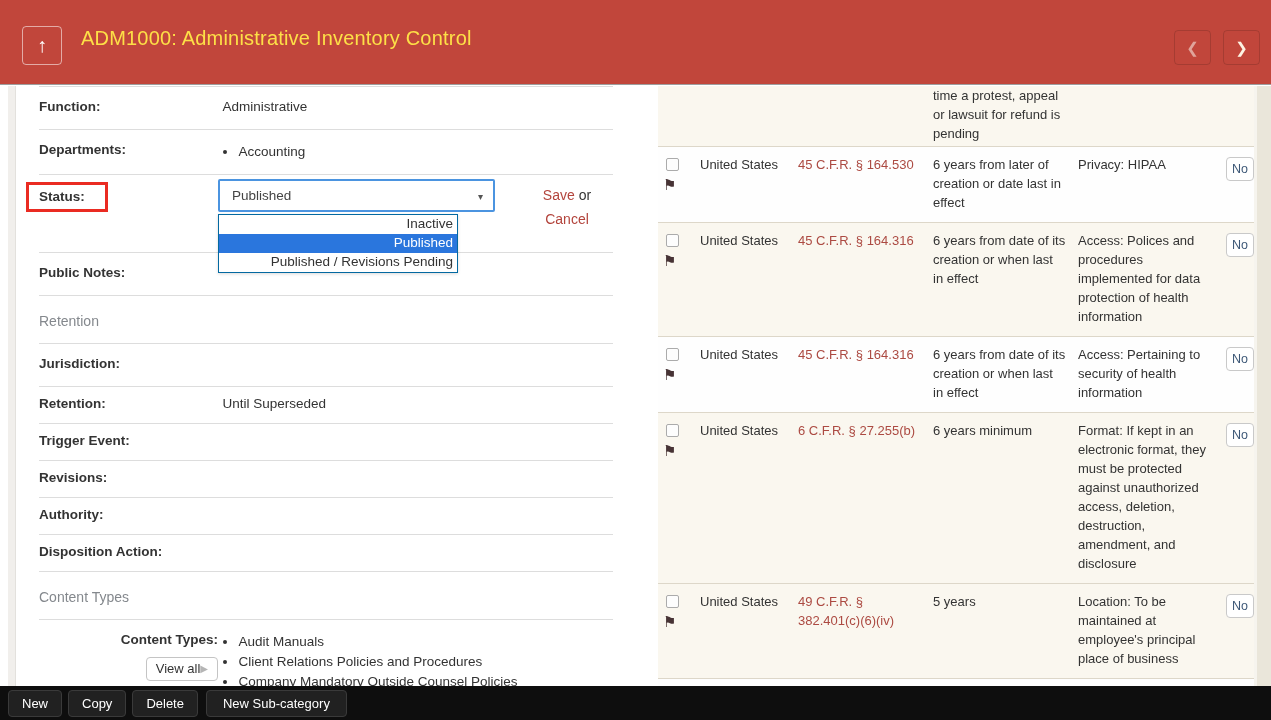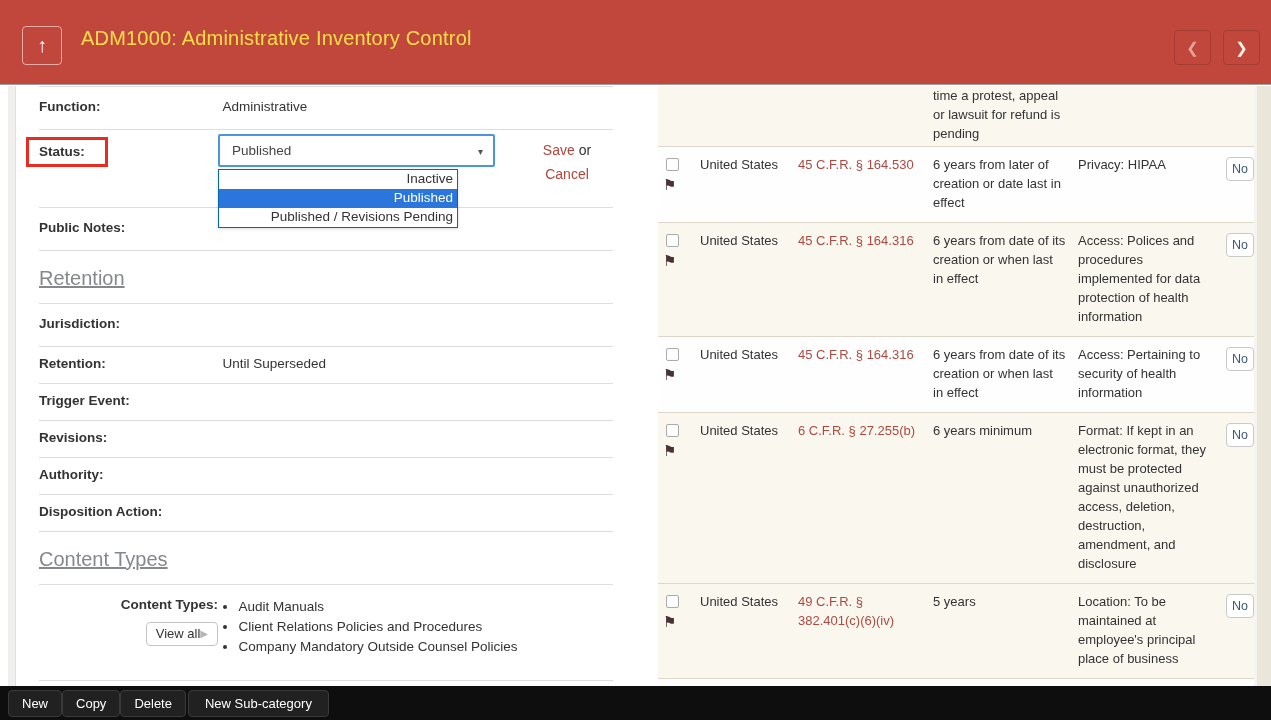--- a/index.html
+++ b/index.html
@@ -46,21 +46,21 @@
     position:relative; margin:0 0 0 22px; padding:12px 0 12px 0;
     border-bottom:1px solid #ddd; width:574px; min-height:40px;
   }
   .field-row.first { border-top:1px solid #ddd; }
   .f-label { display:inline-block; width:179px; vertical-align:top; font-weight:bold; font-size:13.5px; color:#333; }
   .f-value { display:inline-block; vertical-align:top; font-size:13.5px; color:#333; max-width:380px; }
   ul.dotlist { list-style:disc; margin-left:16px; }
   ul.dotlist li { font-size:13.5px; color:#333; line-height:20px; }
 
   .section-row { margin-left:22px; width:574px; padding:16px 0 13px 0; border-bottom:1px solid #ddd; }
-  .section-title { font-size:20px; color:#84888d;text-decoration:underline; }
+  .section-title { font-size:14px; color:#84888d; }
 
   
   .status-row { min-height:78px; border-bottom:1px solid #ddd; }
   .red-box {
     display:inline-block; border:3px solid #ea2b22; padding:4px 20px 5px 10px;
     margin:-7px 0 0 -13px; font-weight:bold; font-size:13.5px;
   }
   .status-select {
     position:absolute; left:179px; top:4px; width:277px; height:33px;
     background:#fff; border:2px solid #4b94e0; border-radius:2px;
@@ -107,21 +107,21 @@
     width:28px; height:24px; background:#fff; border:1px solid #c9c9c9; border-radius:4px;
     font-size:12.5px; color:#3d5877; display:flex; align-items:center; justify-content:center;
     cursor:pointer; margin-top:2px;
   }
   .right-scrollstrip { position:absolute; right:0; top:0; width:25px; height:600px; background:#f6f4ee; }
   .right-scrollstrip .track { position:absolute; left:3px; top:0; width:14px; height:600px; background:#eae6da; }
 
   
   .footer {
     position:absolute; left:0; bottom:0; width:1271px; height:34px;
-    background:#0e0e0e; z-index:50; display:flex; align-items:center; padding-left:8px; gap:0;
+    background:#0e0e0e; z-index:50; display:flex; align-items:center; padding-left:8px; gap:6px;
   }
   .foot-btn {
     height:27px; background:#212121; border:1px solid #3a3a3a; border-radius:4px;
     color:#fff; font-size:13px; padding:0 13px; display:flex; align-items:center; cursor:pointer;
     white-space:nowrap;
   }
   .foot-btn.wide { margin-left:2px; padding:0 16px; }
 </style>
 </head>
 <body>
@@ -142,20 +142,28 @@
 <div class="main">
   <div class="left-scrollstrip"></div>
 
   <div class="left-panel">
 
     <div class="field-row first" style="min-height:42px;">
       <span class="f-label">Function:</span>
       <span class="f-value">Administrative</span>
     </div>
 
+    <div class="field-row" style="min-height:42px;">
+      <span class="f-label">Departments:</span>
+      <span class="f-value">
+        <ul class="dotlist">
+          <li>Accounting</li>
+        </ul>
+      </span>
+    </div>
 
     <div class="field-row status-row">
       <span class="red-box">
         <span>Status:</span>
       </span>
       <div class="status-select">
         <span class="sel-text">Published</span>
         <span class="sel-caret">▾</span>
       </div>
       <div class="status-options">

